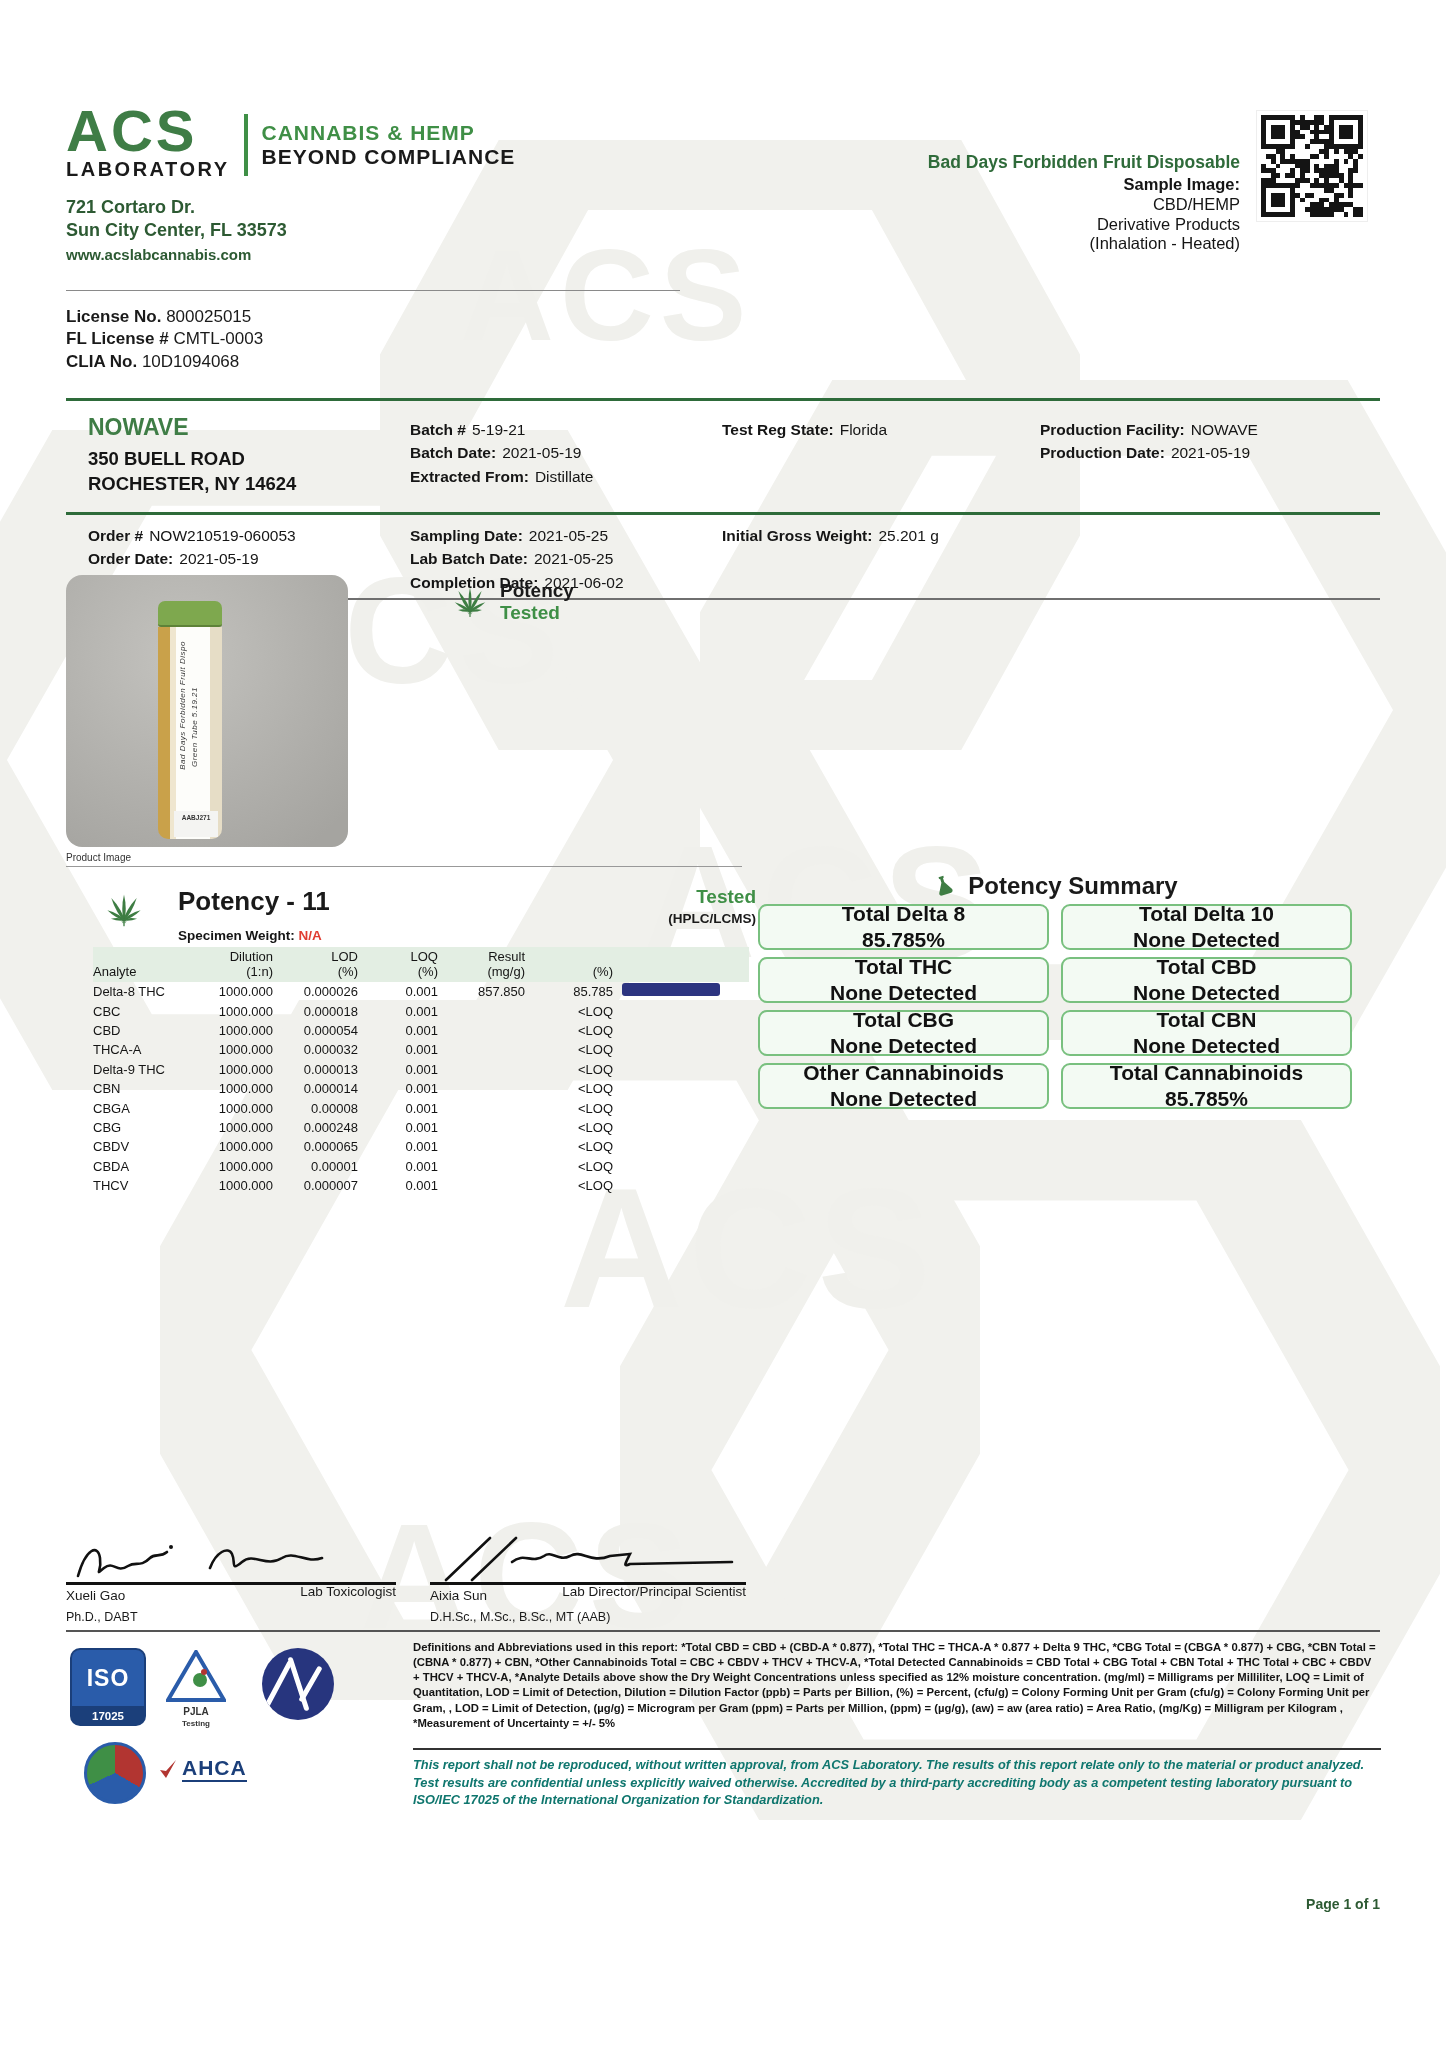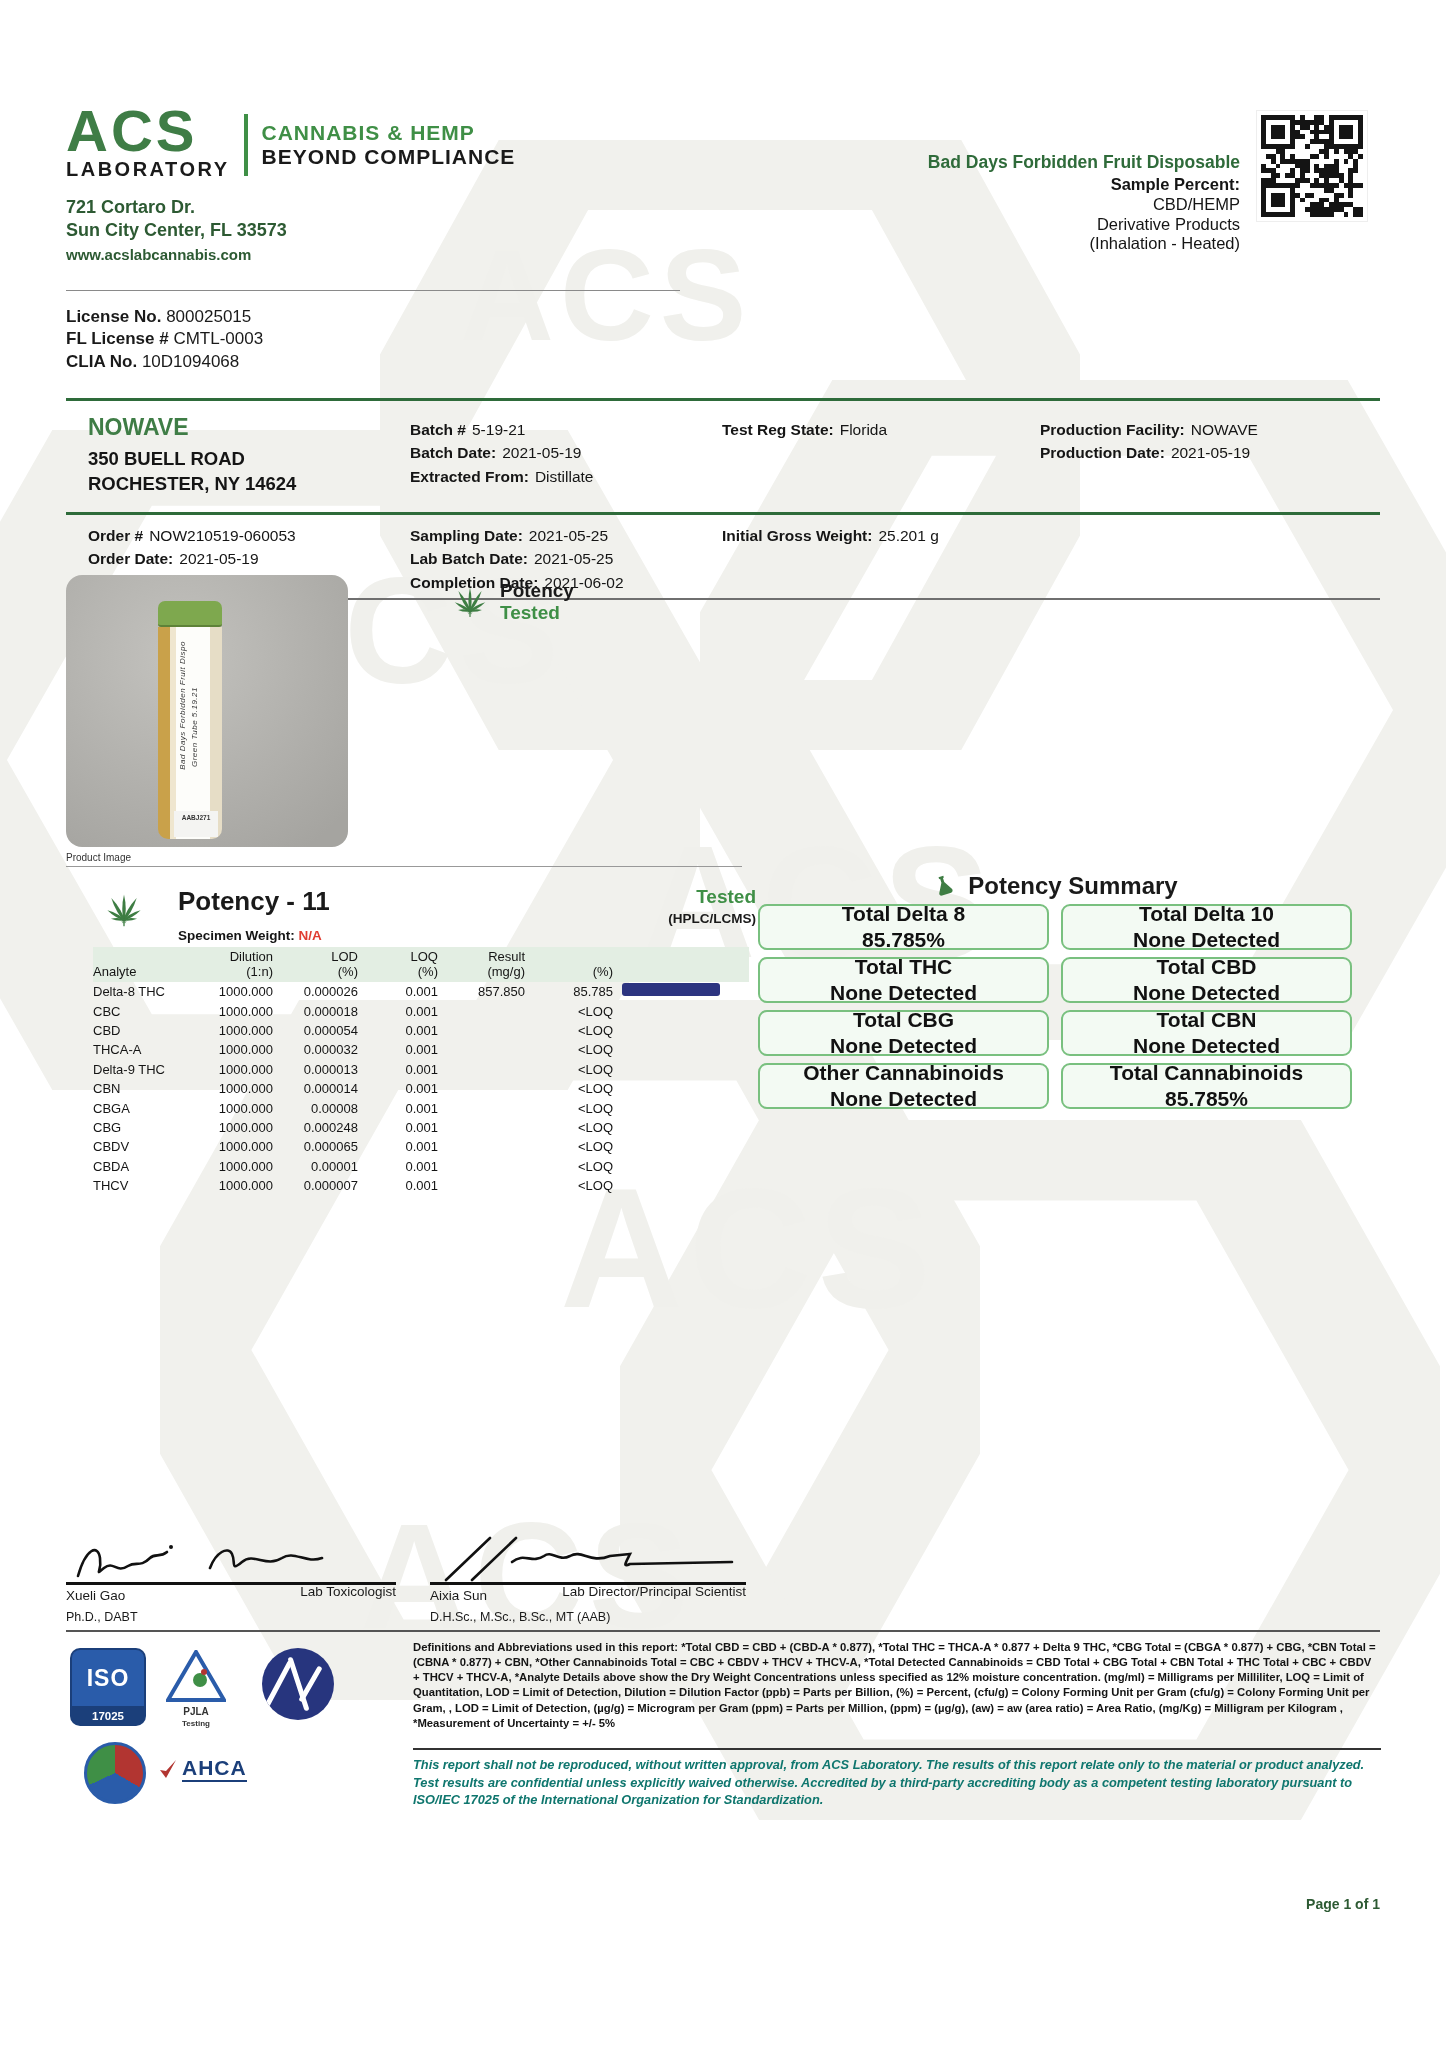--- a/index.html
+++ b/index.html
@@ -165,21 +165,21 @@
 
   <div class="abs lic" style="left:66px;top:306px">
     <div><b>License No.</b> <span>800025015</span></div>
     <div><b>FL License #</b> <span>CMTL-0003</span></div>
     <div><b>CLIA No.</b> <span>10D1094068</span></div>
   </div>
 
 
   <div class="abs prod-blk" style="left:740px;top:152px;width:500px">
     <div class="prod-name">Bad Days Forbidden Fruit Disposable</div>
-    <div class="matrix-lbl">Sample Percent:</div>
+    <div class="matrix-lbl">Sample Image:</div>
     <div class="matrix-ln">CBD/HEMP</div>
     <div class="matrix-ln">Derivative Products</div>
     <div class="matrix-ln">(Inhalation - Heated)</div>
   </div>
 
   <div class="abs qr" style="left:1256px;top:110px">
       <i style="grid-row:1;grid-column:1"></i>
       <i style="grid-row:1;grid-column:2"></i>
       <i style="grid-row:1;grid-column:3"></i>
       <i style="grid-row:1;grid-column:4"></i>

